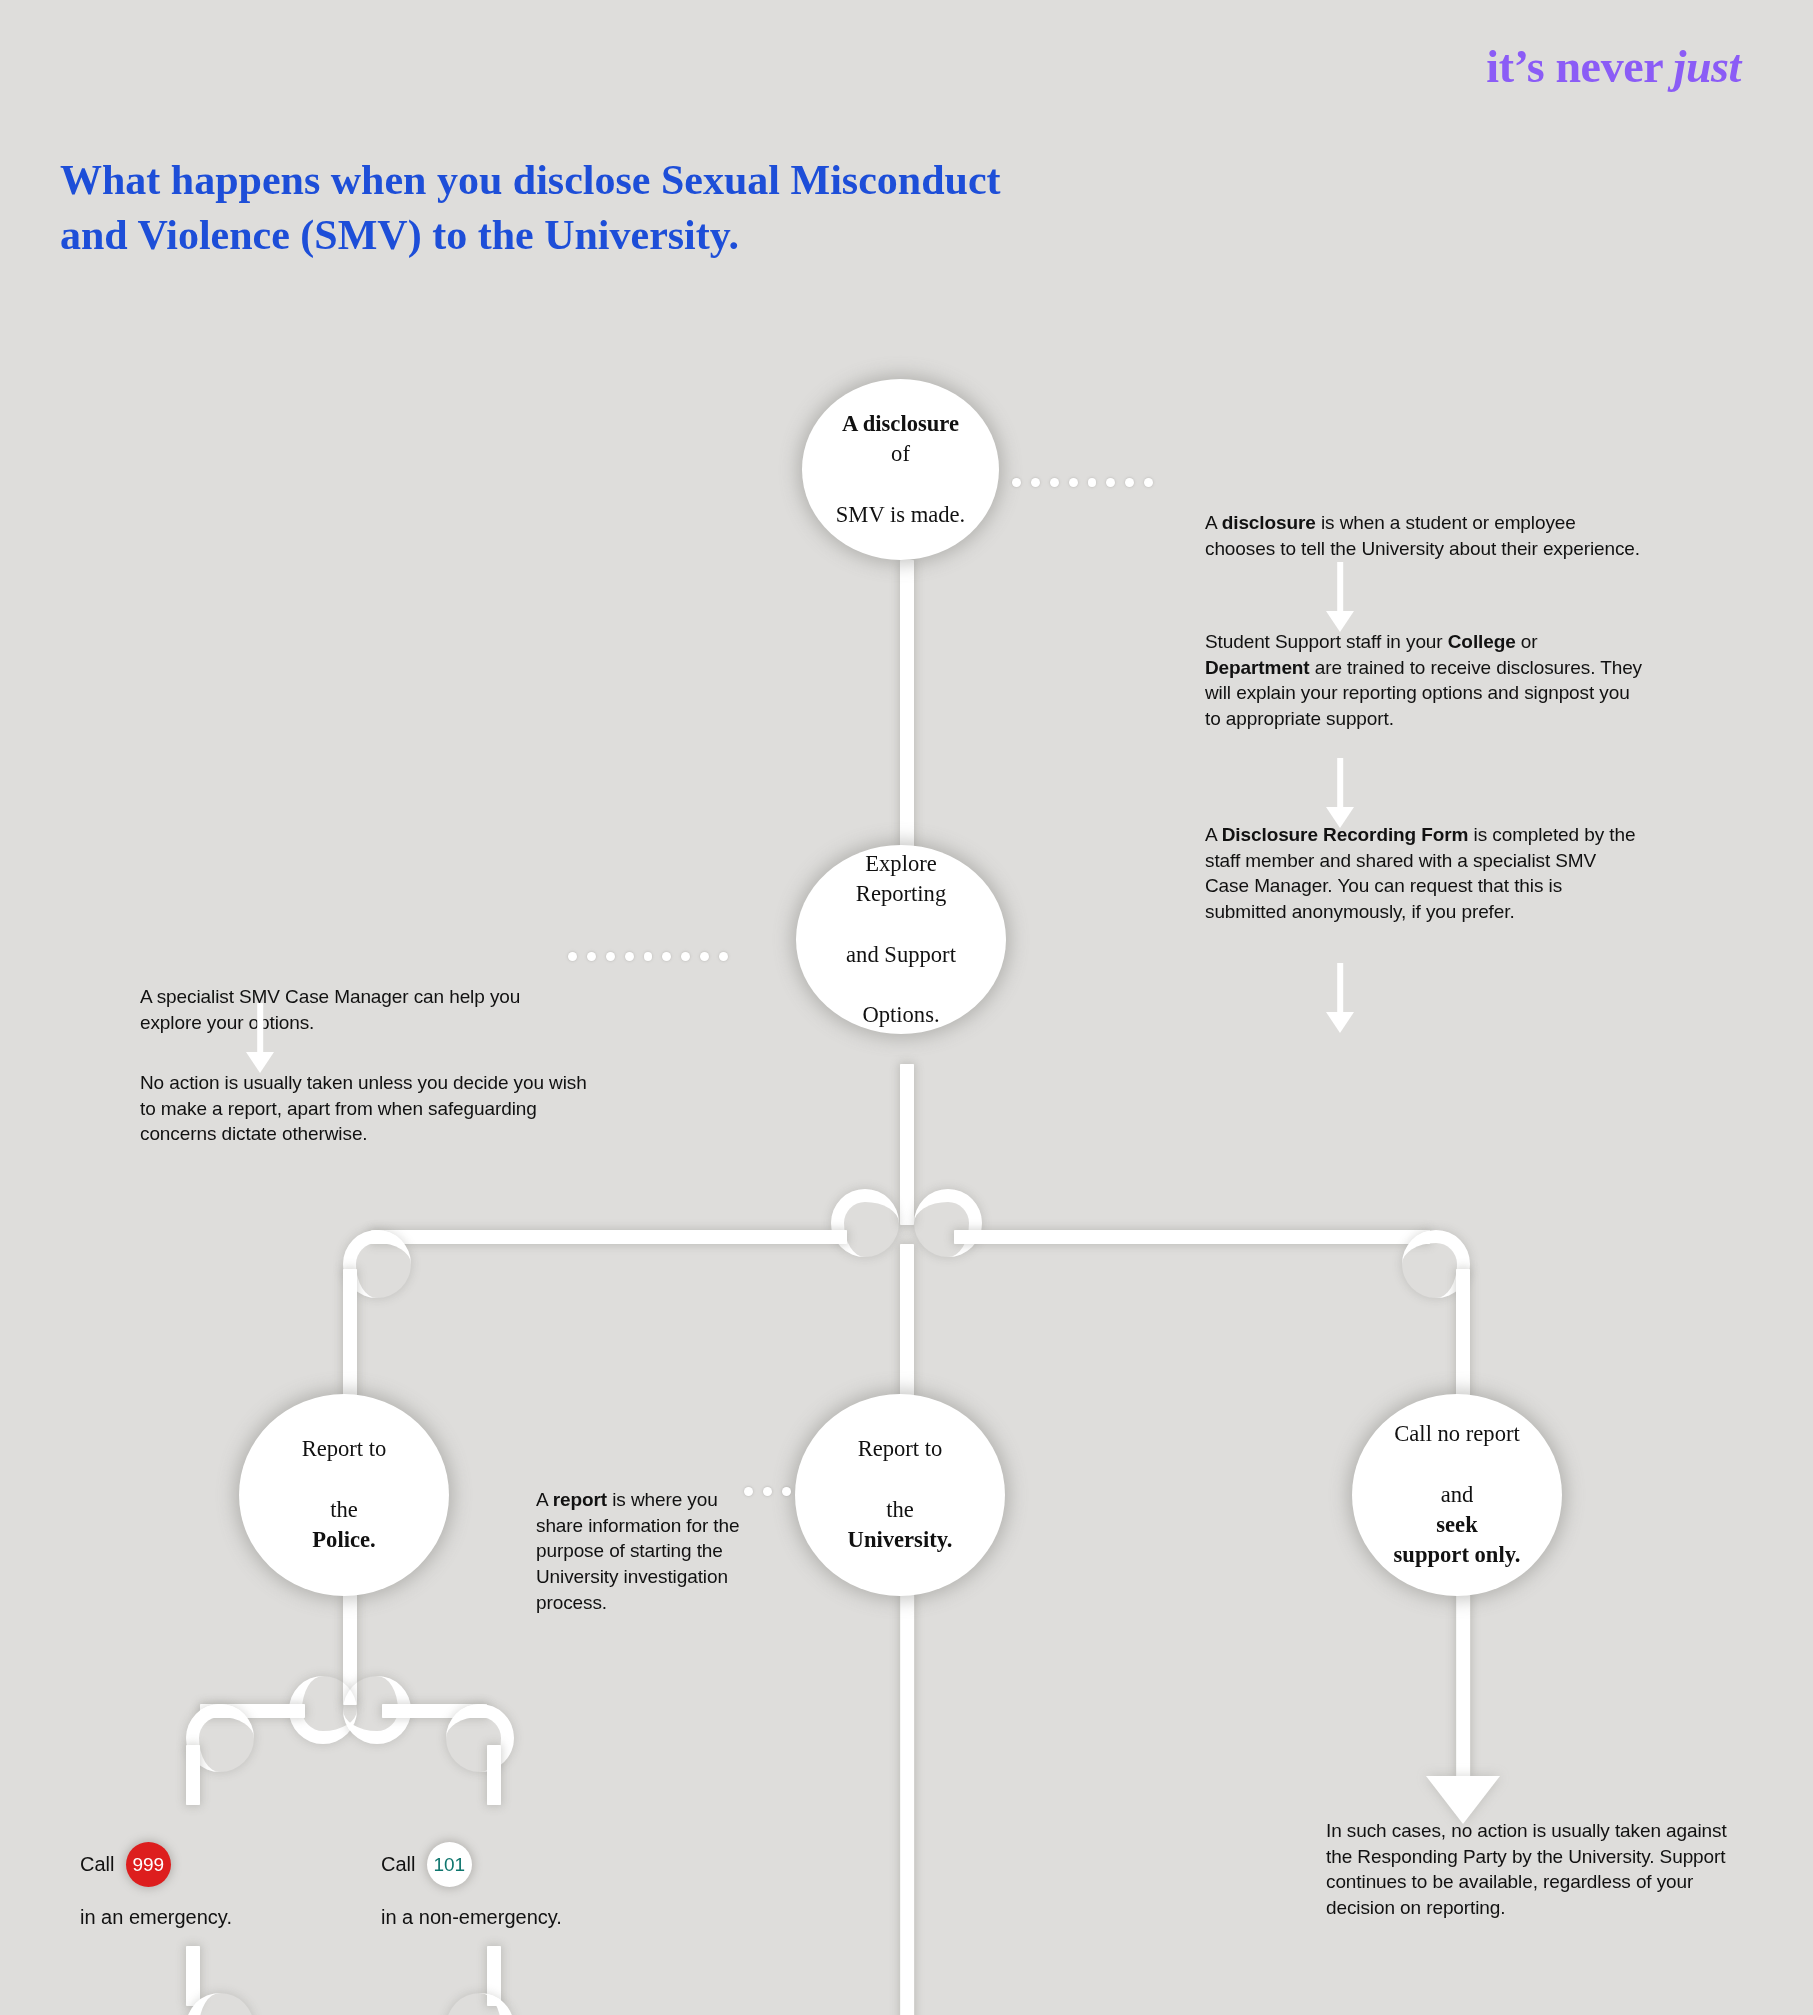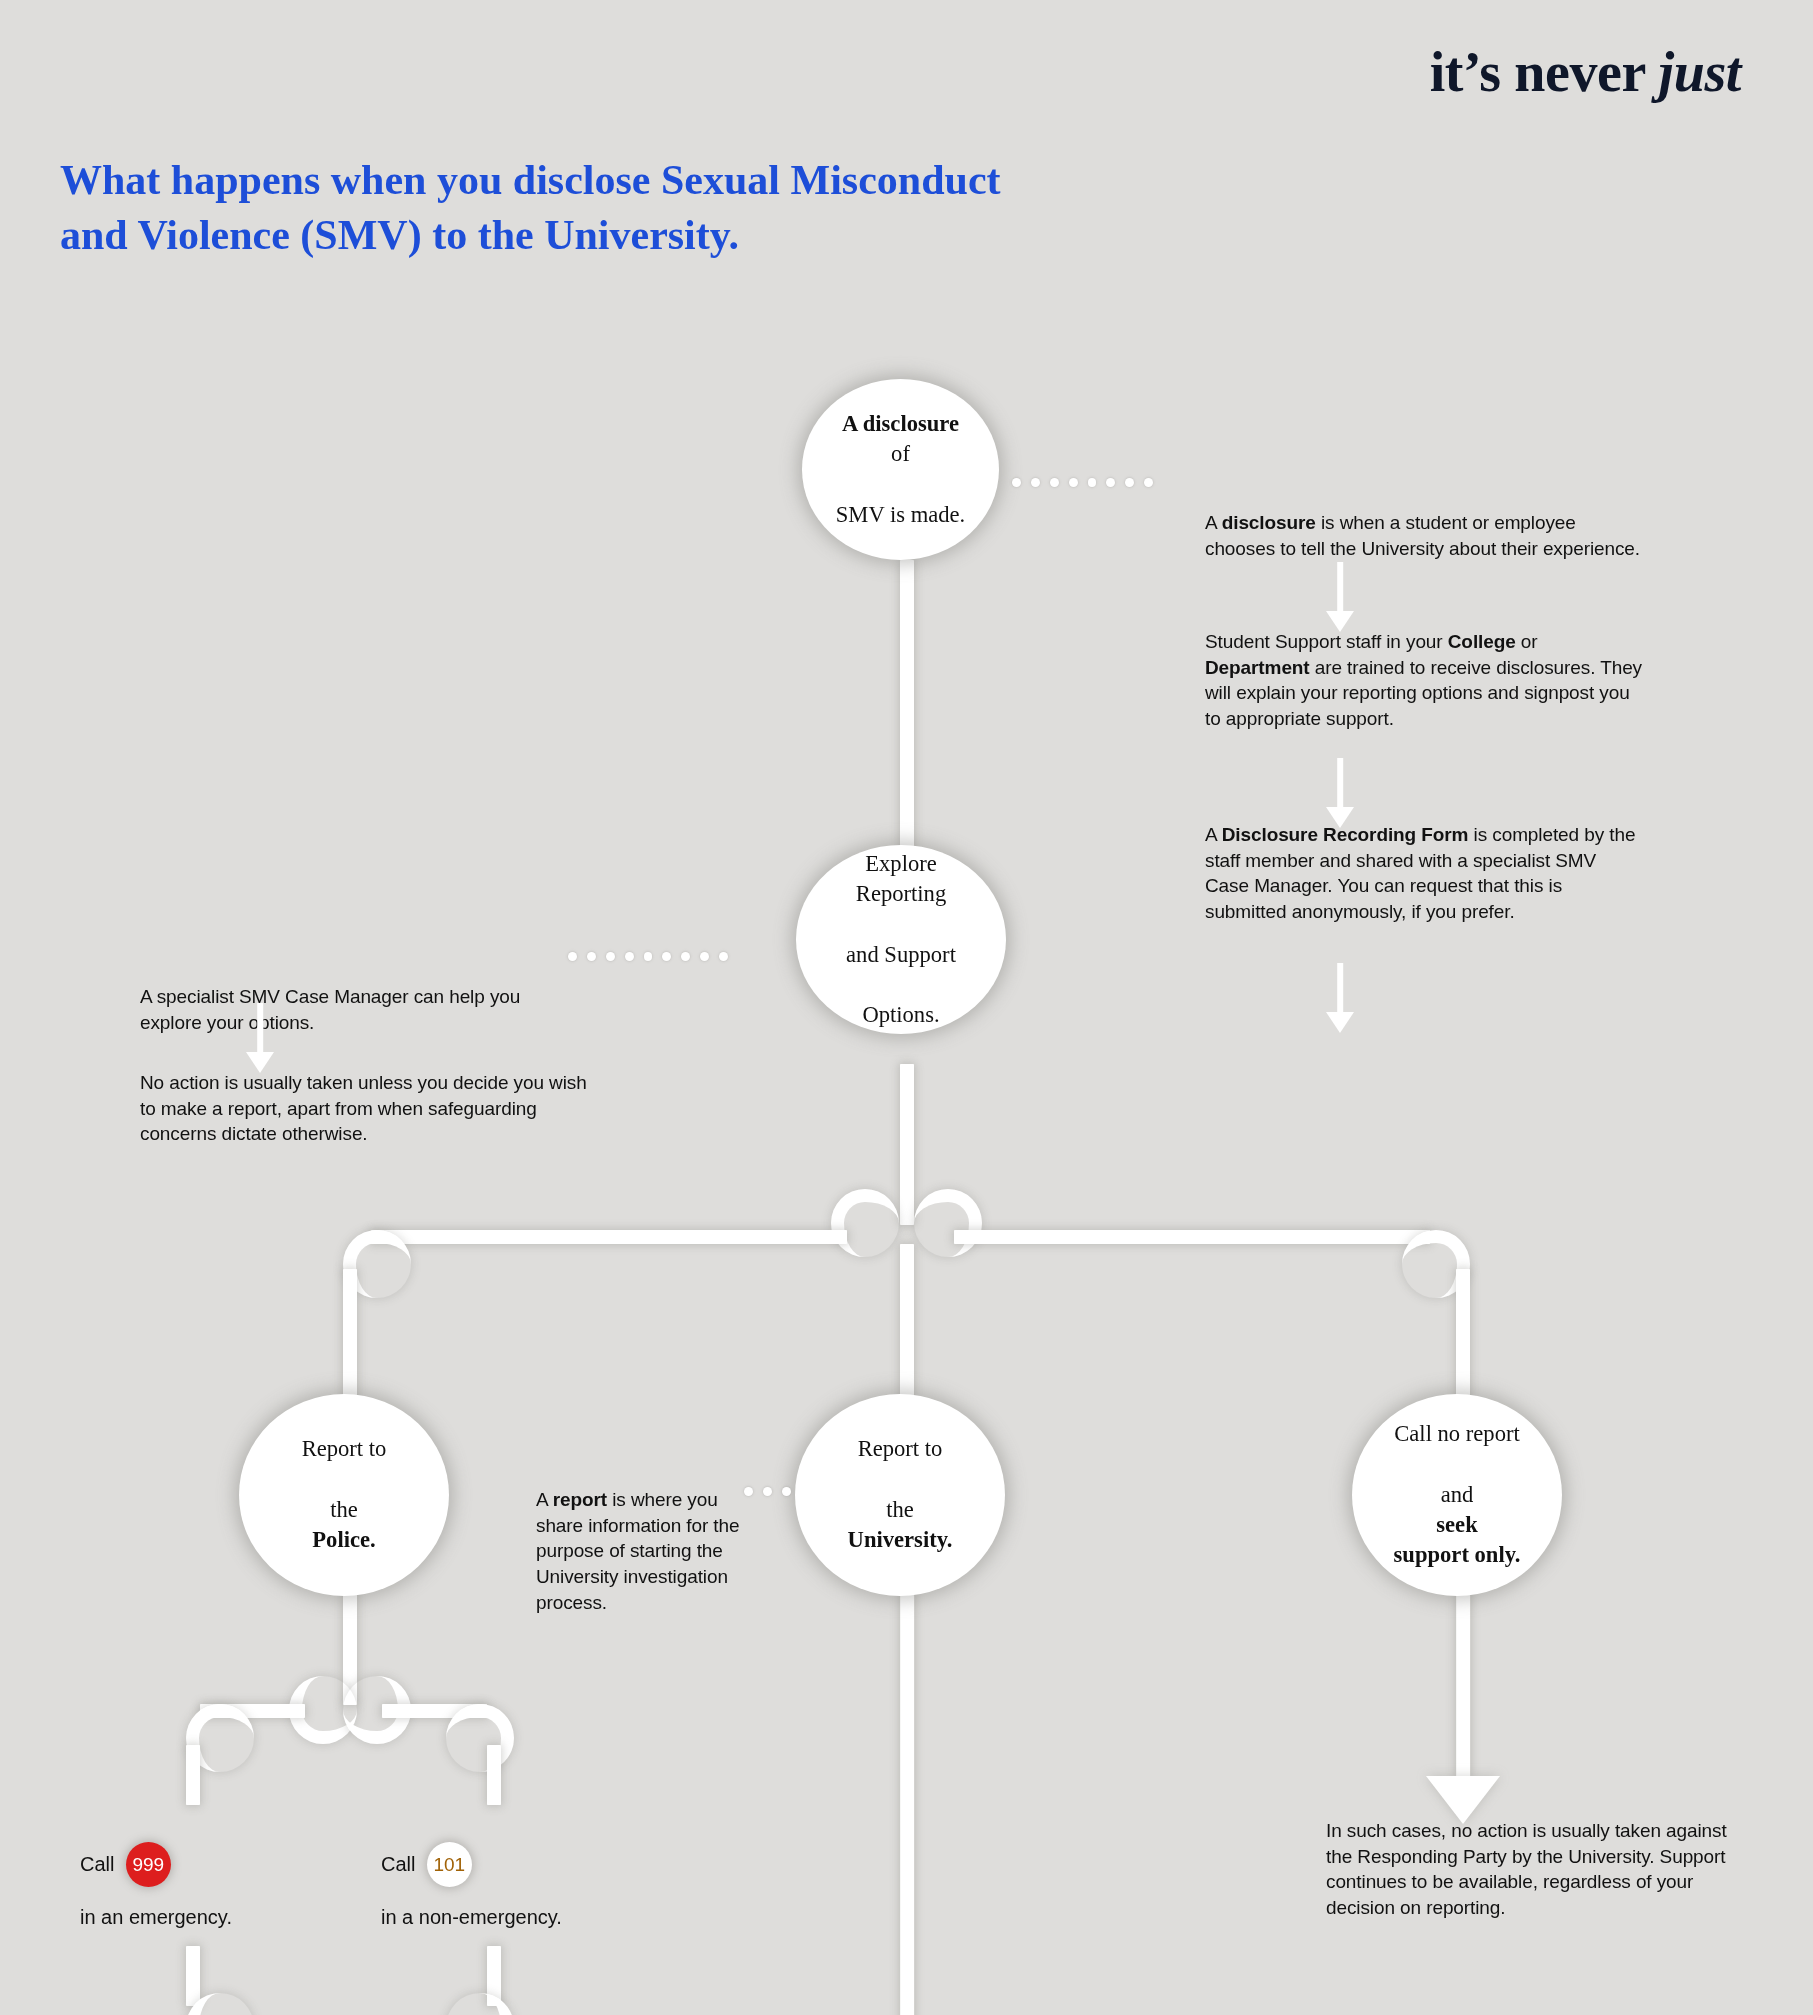--- a/index.html
+++ b/index.html
@@ -11,21 +11,21 @@
   }
   .poster{position:relative;width:1814px;height:3224px;overflow:hidden;background:#ffffff;}
 
   
   .grey-panel{position:absolute;left:0;top:0;width:1814px;height:2972px;background:#dedddb;overflow:hidden;}
 
   
   .brandline{
     position:absolute;right:73px;top:40px;
     font-family:"Liberation Serif", serif;
-    font-size:56px;font-weight:700;color:#0f172a;letter-spacing:-0.4px;
+    font-size:46px;font-weight:700;color:#8b5cf6;letter-spacing:-0.4px;
     white-space:nowrap;
   }
   .brandline i{font-style:italic;}
 
   .headline{
     position:absolute;left:60px;top:153px;
     font-family:"Liberation Serif", serif;
     font-size:42px;line-height:1.30;font-weight:700;color:#1d4ed8;
     max-width:967px;
   }
@@ -87,21 +87,21 @@
   
   .callrow{position:absolute;display:flex;align-items:center;gap:11.3px;z-index:8;}
   .call-label{font-size:20px;color:#111;}
   .badge{
     width:45px;height:45px;border-radius:50%;
     display:flex;align-items:center;justify-content:center;
     font-size:19px;font-weight:400;
     box-shadow:0 0 8.9px 2px rgba(120,118,114,.38);
   }
   .badge.red{background:#dd1e1e;color:#ffffff;}
-  .badge.white{background:#ffffff;color:#a16207;}
+  .badge.white{background:#ffffff;color:#0f766e;}
   .callsub{position:absolute;font-size:20px;color:#111;z-index:8;}
 </style>
 </head>
 <body>
 
 <div class="poster">
 
   <div class="grey-panel">
     
   </div>

